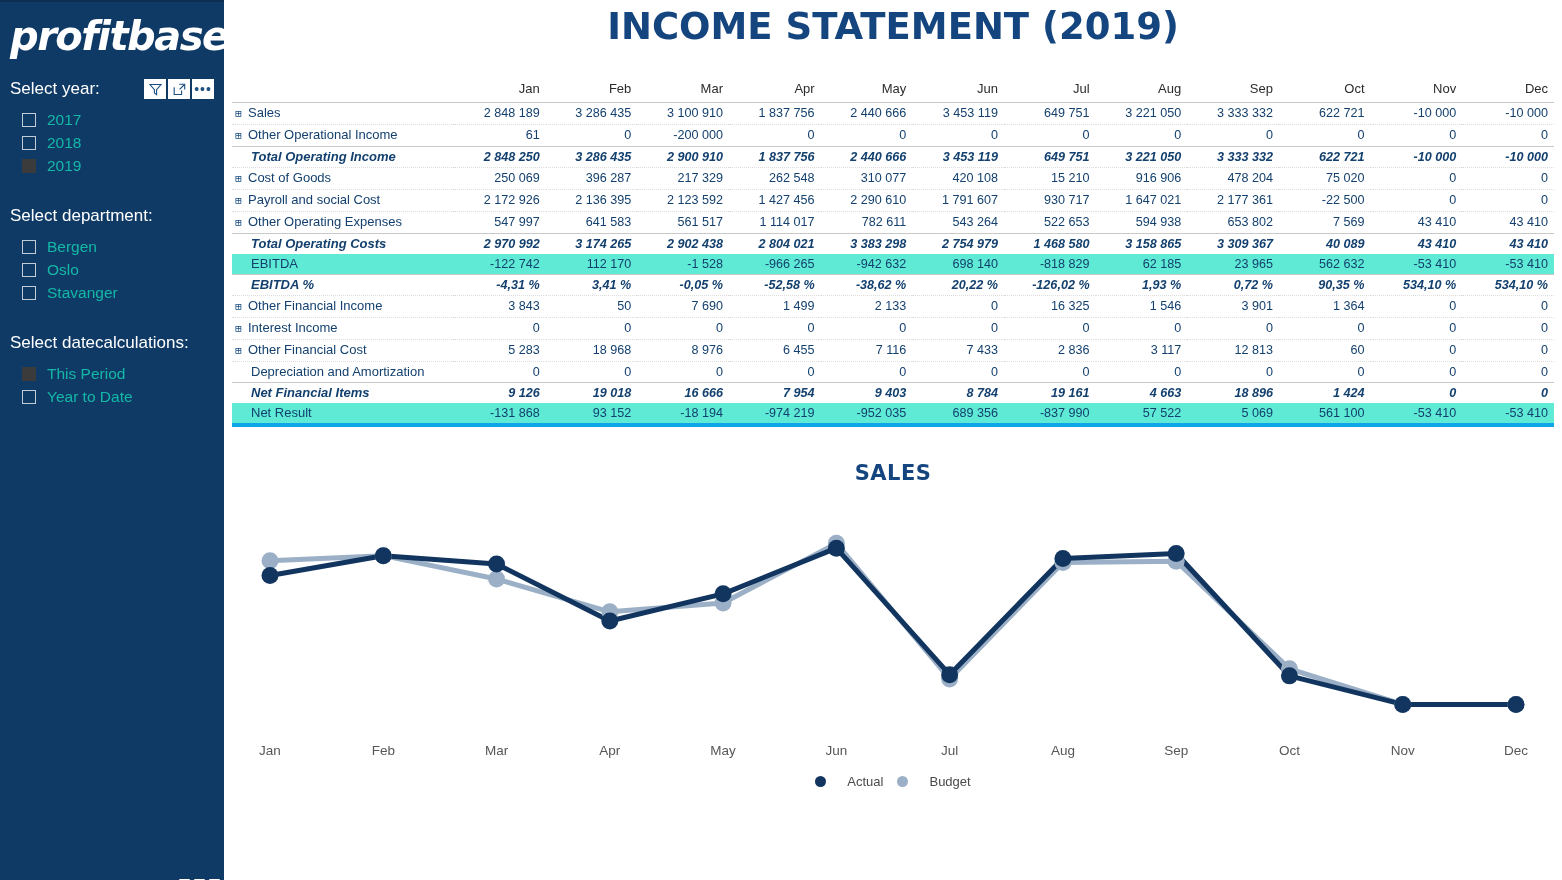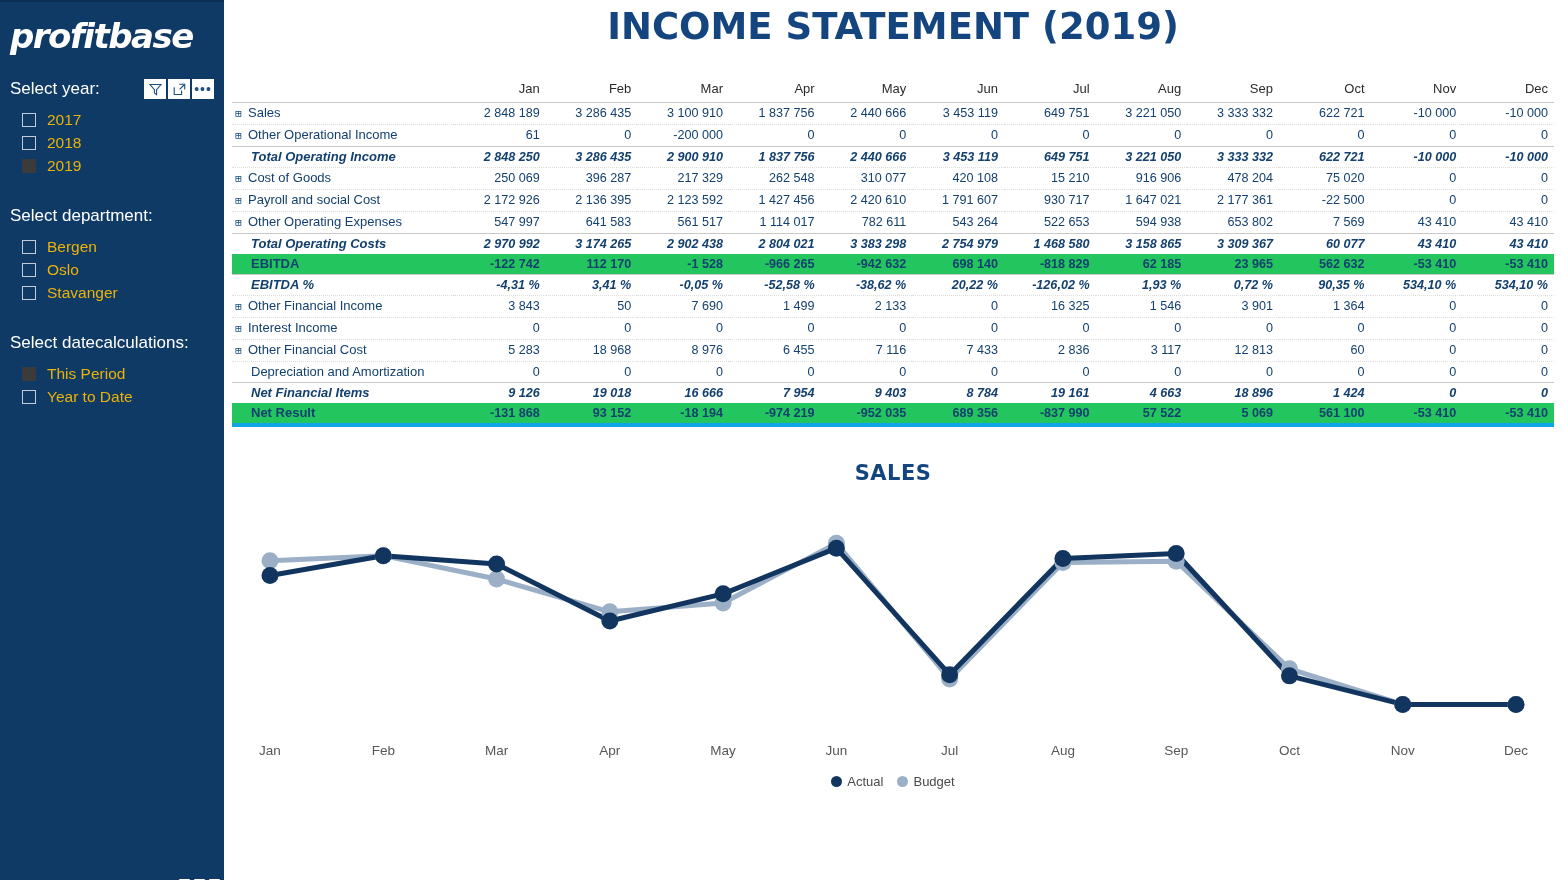--- a/index.html
+++ b/index.html
@@ -33,21 +33,21 @@
     border-top: 2px solid #0c2e52;
     overflow: hidden;
   }
   .logo-wrap {
     padding: 14px 0 0 10px;
     height: 74px;
     box-sizing: border-box;
   }
   .logo-text {
     color: #ffffff;
-    font-size: 34px;
+    font-size: 40px;
     font-weight: bold;
     font-style: italic;
     letter-spacing: -1.5px;
     line-height: 40px;
     font-family: "DejaVu Sans", sans-serif;
     position: relative;
     display: inline-block;
   }
   .logo-dots {
     position: absolute;
@@ -111,21 +111,21 @@
     box-sizing: border-box;
     border: 1px solid #c3ccd6;
     background: transparent;
     flex: 0 0 14px;
   }
   .cbx.checked {
     background: #3b3b3b;
     border-color: #3b3b3b;
   }
   .slicer-label {
-    color: #eab308;
+    color: #14b8a6;
     font-size: 15.5px;
     font-family: "Liberation Sans", sans-serif;
   }
   .slicer-block { margin-bottom: 0; }
   .sp1 { height: 26px; }
   .sp2 { height: 26px; }
 
   
   .main {
     flex: 1 1 auto;
@@ -188,22 +188,22 @@
   }
   .matrix td.rowlbl .txt { padding-left: 3px; }
   .matrix td.rowlbl.indent-none .txt { padding-left: 19px; }
   tr.total td {
     font-weight: bold;
     border-top: 1px solid #c9c9c9;
     font-style: italic;
   }
   tr.total td.rowlbl .txt { padding-left: 22px; }
   tr.hl td {
-    background: #22c55e;
-    font-weight: bold;
+    background: #5eead4;
+    font-weight: normal;
   }
   tr.hl td.rowlbl .txt { padding-left: 22px; }
   tr.detail td { border-top: 1px dotted #dddddd; }
   thead tr th { border-bottom: 1px solid #c9c9c9; }
   .matrix tr.last-border td { border-bottom: 4px solid #0ea5e9; }
 
   
   .chart-block {
     position: relative;
     margin-top: 34px;
@@ -241,21 +241,21 @@
     bottom: -4px;
     left: 0; right: 0;
     display: flex;
     justify-content: center;
     align-items: center;
     gap: 14px;
   }
   .legend-item {
     display: flex;
     align-items: center;
-    gap: 5px;
+    gap: 21px;
     font-size: 13px;
     color: #4a4a4a;
   }
   .legend-dot {
     width: 11px; height: 11px; border-radius: 50%;
     display: inline-block;
   }
 </style>
 </head>
 <body>
@@ -433,21 +433,21 @@
             <td>75 020</td>
             <td>0</td>
             <td>0</td>
           </tr>
           <tr class="detail">
             <td class="rowlbl"><span class="plus">⊞</span><span class="txt">Payroll and social Cost</span></td>
             <td>2 172 926</td>
             <td>2 136 395</td>
             <td>2 123 592</td>
             <td>1 427 456</td>
-            <td>2 420 610</td>
+            <td>2 290 610</td>
             <td>1 791 607</td>
             <td>930 717</td>
             <td>1 647 021</td>
             <td>2 177 361</td>
             <td>-22 500</td>
             <td>0</td>
             <td>0</td>
           </tr>
           <tr class="detail">
             <td class="rowlbl"><span class="plus">⊞</span><span class="txt">Other Operating Expenses</span></td>
@@ -468,21 +468,21 @@
             <td class="rowlbl indent-none"><span class="txt">Total Operating Costs</span></td>
             <td>2 970 992</td>
             <td>3 174 265</td>
             <td>2 902 438</td>
             <td>2 804 021</td>
             <td>3 383 298</td>
             <td>2 754 979</td>
             <td>1 468 580</td>
             <td>3 158 865</td>
             <td>3 309 367</td>
-            <td>60 077</td>
+            <td>40 089</td>
             <td>43 410</td>
             <td>43 410</td>
           </tr>
           <tr class="hl">
             <td class="rowlbl indent-none"><span class="txt">EBITDA</span></td>
             <td>-122 742</td>
             <td>112 170</td>
             <td>-1 528</td>
             <td>-966 265</td>
             <td>-942 632</td>

